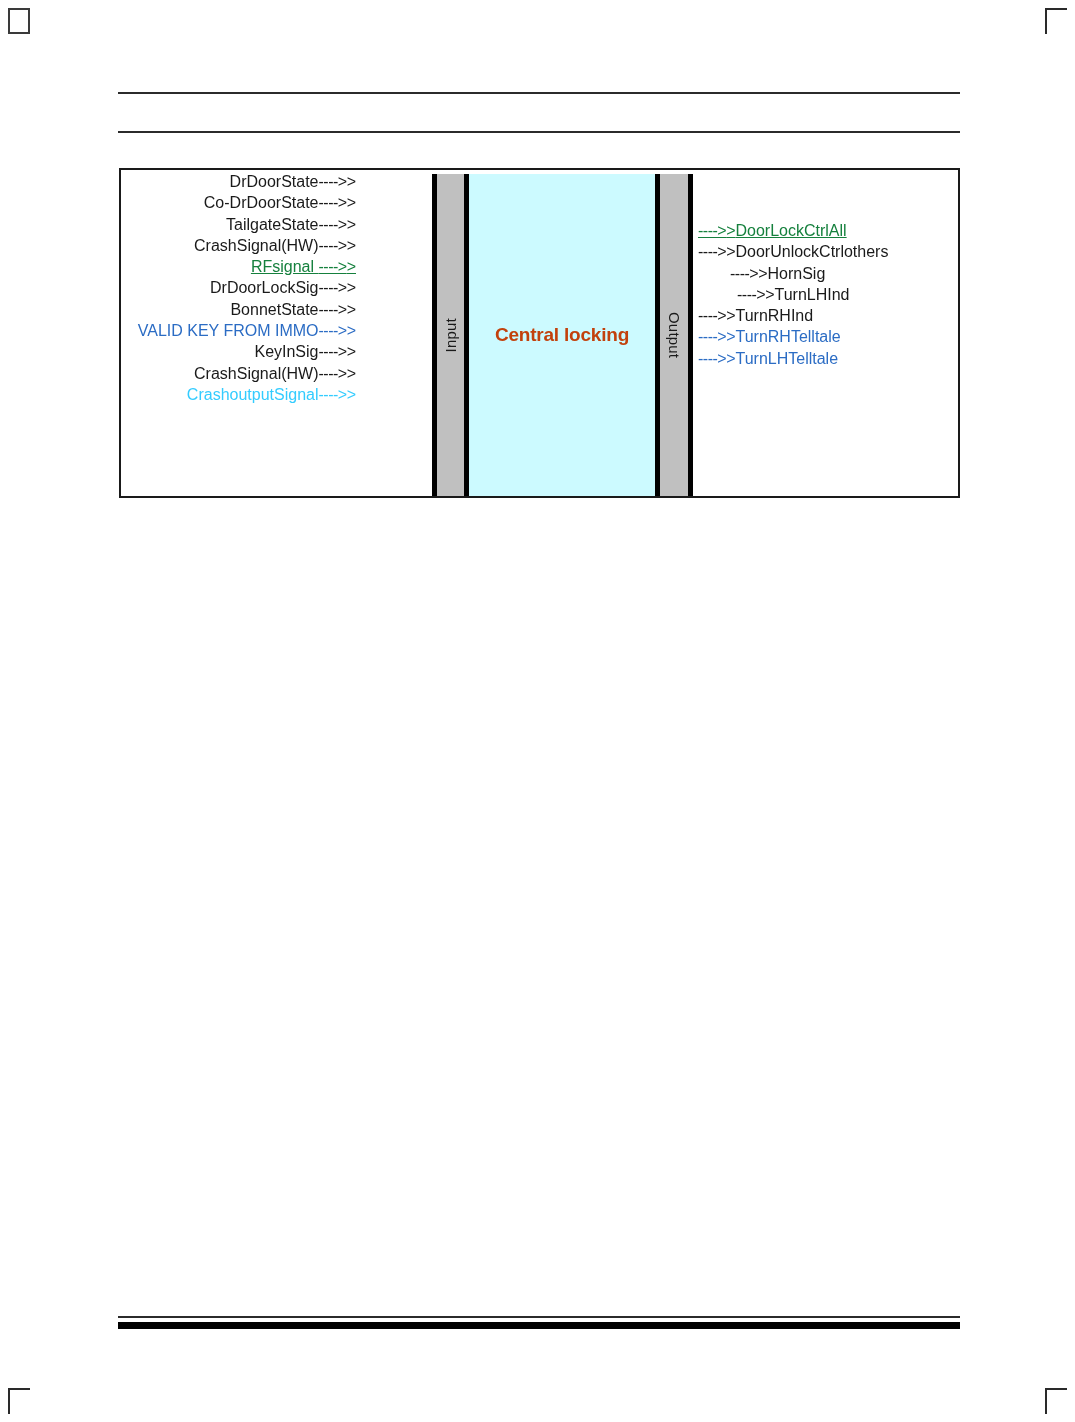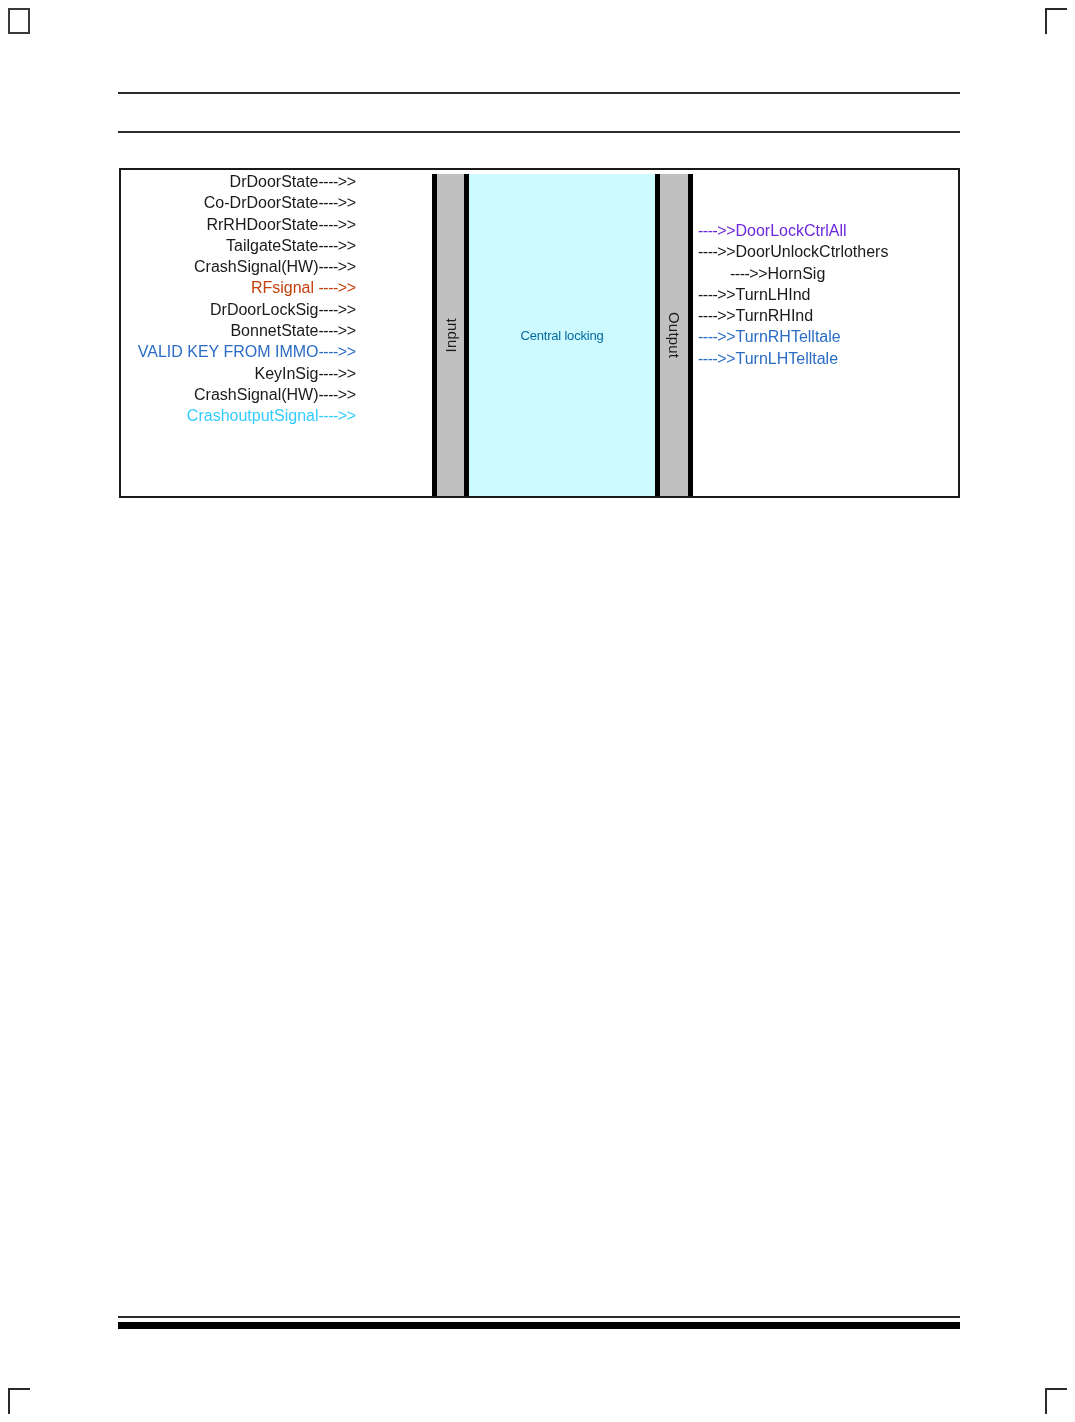--- a/index.html
+++ b/index.html
@@ -92,23 +92,23 @@
     left: 348px;
     top: 4px;
     width: 186px;
     height: 322px;
     background: #ccfaff;
     display: flex;
     align-items: center;
     justify-content: center;
   }
   .central-title {
-    font-size: 13px;
-    font-weight: normal;
-    color: #0369a1;
+    font-size: 19px;
+    font-weight: bold;
+    color: #c2410c;
     white-space: nowrap;
     letter-spacing: -0.2px;
   }
 
   
   .signal-list {
     position: absolute;
     font-size: 16px;
     line-height: 21.3px;
     color: #1a1a1a;
@@ -144,24 +144,23 @@
 
 <div class="rule rule-foot-thin"></div>
 <div class="rule rule-foot-thick"></div>
 
 <div class="diagram">
   <div class="canvas">
 
     <div class="signal-list inputs">
         <span class="sig" style="color: rgb(26, 26, 26);"><span>DrDoorState</span><span class="arrow">----&gt;</span>&gt;</span>
         <span class="sig" style="color: rgb(26, 26, 26);"><span>Co-DrDoorState</span><span class="arrow">----&gt;</span>&gt;</span>
-        <span class="sig" style="color: rgb(26, 26, 26);"><span>RrRHDoorState</span><span class="arrow">----&gt;</span>&gt;</span>
         <span class="sig" style="color: rgb(26, 26, 26);"><span>TailgateState</span><span class="arrow">----&gt;</span>&gt;</span>
         <span class="sig" style="color: rgb(26, 26, 26);"><span>CrashSignal(HW)</span><span class="arrow">----&gt;</span>&gt;</span>
-        <span class="sig" style="color: #c2410c;"><span>RFsignal </span><span class="arrow">----&gt;</span>&gt;</span>
+        <span class="sig" style="color: #15803d; text-decoration: underline;"><span>RFsignal </span><span class="arrow">----&gt;</span>&gt;</span>
         <span class="sig" style="color: rgb(26, 26, 26);"><span>DrDoorLockSig</span><span class="arrow">----&gt;</span>&gt;</span>
         <span class="sig" style="color: rgb(26, 26, 26);"><span>BonnetState</span><span class="arrow">----&gt;</span>&gt;</span>
         <span class="sig" style="color: rgb(43, 108, 196);"><span>VALID KEY FROM IMMO</span><span class="arrow">----&gt;</span>&gt;</span>
         <span class="sig" style="color: rgb(26, 26, 26);"><span>KeyInSig</span><span class="arrow">----&gt;</span>&gt;</span>
         <span class="sig" style="color: rgb(26, 26, 26);"><span>CrashSignal(HW)</span><span class="arrow">----&gt;</span>&gt;</span>
         <span class="sig" style="color: rgb(51, 204, 255);"><span>CrashoutputSignal</span><span class="arrow">----&gt;</span>&gt;</span>
       </div>
 
     <div class="port-bar port-input">
       <span class="port-label">Input</span>
@@ -169,23 +168,23 @@
 
     <div class="central-block">
       <span class="central-title">Central locking</span>
     </div>
 
     <div class="port-bar port-output">
       <span class="port-label">Output</span>
     </div>
 
     <div class="signal-list outputs">
-        <span class="sig" style="color: #6d28d9;"><span class="arrow">----&gt;</span>&gt;<span>DoorLockCtrlAll</span></span>
+        <span class="sig" style="color: #15803d; text-decoration: underline;"><span class="arrow">----&gt;</span>&gt;<span>DoorLockCtrlAll</span></span>
         <span class="sig" style="color: rgb(26, 26, 26);"><span class="arrow">----&gt;</span>&gt;<span>DoorUnlockCtrlothers</span></span>
         <span class="sig" style="color: rgb(26, 26, 26); margin-left: 32px;"><span class="arrow">----&gt;</span>&gt;<span>HornSig</span></span>
-        <span class="sig" style="color: rgb(26, 26, 26);"><span class="arrow">----&gt;</span>&gt;<span>TurnLHInd</span></span>
+        <span class="sig" style="color: rgb(26, 26, 26); text-align: center;"><span class="arrow">----&gt;</span>&gt;<span>TurnLHInd</span></span>
         <span class="sig" style="color: rgb(26, 26, 26);"><span class="arrow">----&gt;</span>&gt;<span>TurnRHInd</span></span>
         <span class="sig" style="color: rgb(43, 108, 196);"><span class="arrow">----&gt;</span>&gt;<span>TurnRHTelltale</span></span>
         <span class="sig" style="color: rgb(43, 108, 196);"><span class="arrow">----&gt;</span>&gt;<span>TurnLHTelltale</span></span>
       </div>
 
   </div>
 </div>
 
 </body></html>

